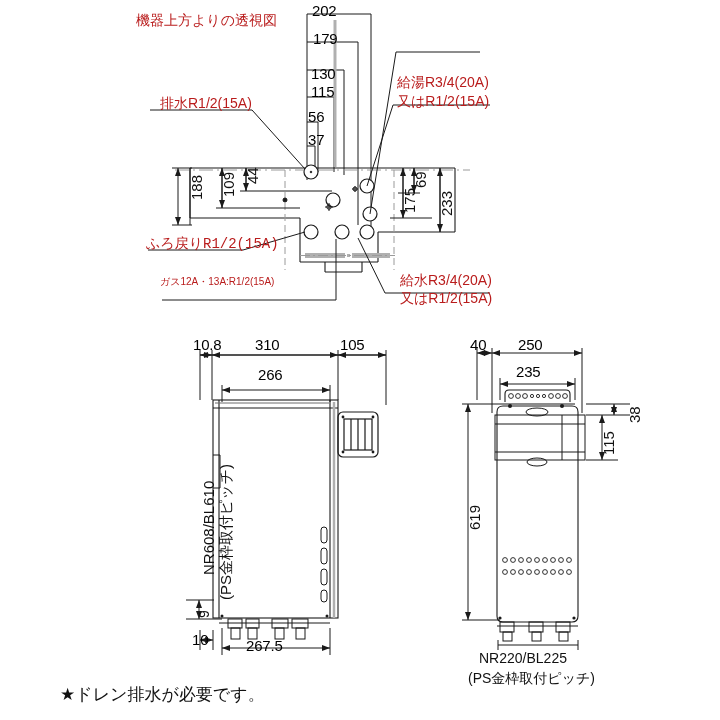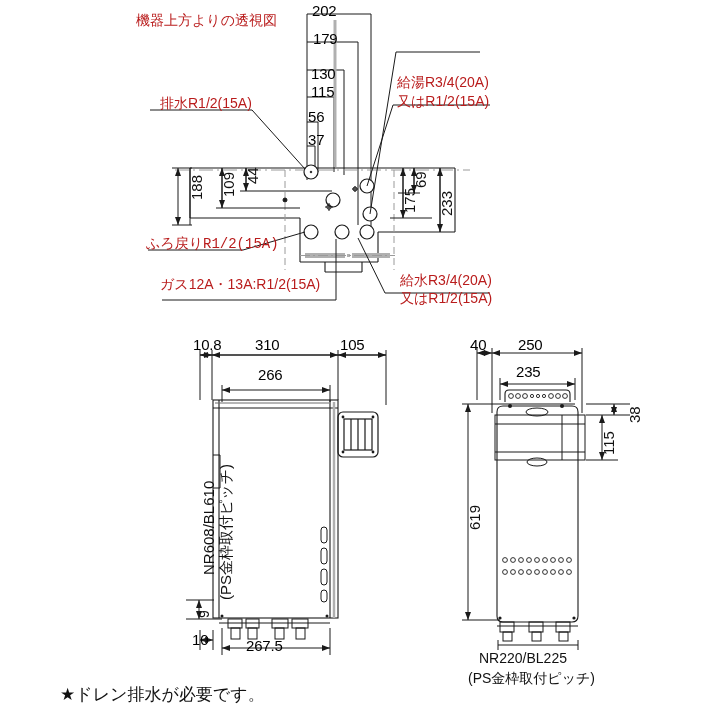--- a/index.html
+++ b/index.html
@@ -366,21 +366,21 @@
   <div class="vdim" style="left:438px;top:216px;">233</div>
 
   <div class="lbl" style="left:148px;top:95px;font-size:14px;margin-left:12px;">排水R1/2(15A)</div>
 
 
   <div class="lbl" style="left:397px;top:74px;font-size:14px;">給湯R3/4(20A)</div>
   <div class="lbl" style="left:397px;top:93px;font-size:14px;">又はR1/2(15A)</div>
 
   <div class="lbl" style="left:146px;top:236px;font-size:14px;font-family:Liberation Mono, monospace;">ふろ戻りR1/2(15A)</div>
 
-  <div class="lbl" style="left:160px;top:276px;font-size:14px;">ガス12A・13A:R1/2(15A)</div>
+  <div class="lbl" style="left:160px;top:276px;font-size:10px;">ガス12A・13A:R1/2(15A)</div>
 
   <div class="lbl" style="left:400px;top:272px;font-size:14px;">給水R3/4(20A)</div>
   <div class="lbl" style="left:400px;top:290px;font-size:14px;">又はR1/2(15A)</div>
 
   <div class="dim" style="left:193px;top:336px;">10.8</div>
   <div class="dim" style="left:255px;top:336px;">310</div>
   <div class="dim" style="left:340px;top:336px;">105</div>
   <div class="dim" style="left:258px;top:366px;">266</div>
   <div class="vdim" style="left:196px;top:618px;font-size:14px;">9</div>
   <div class="dim" style="left:192px;top:631px;">10</div>

